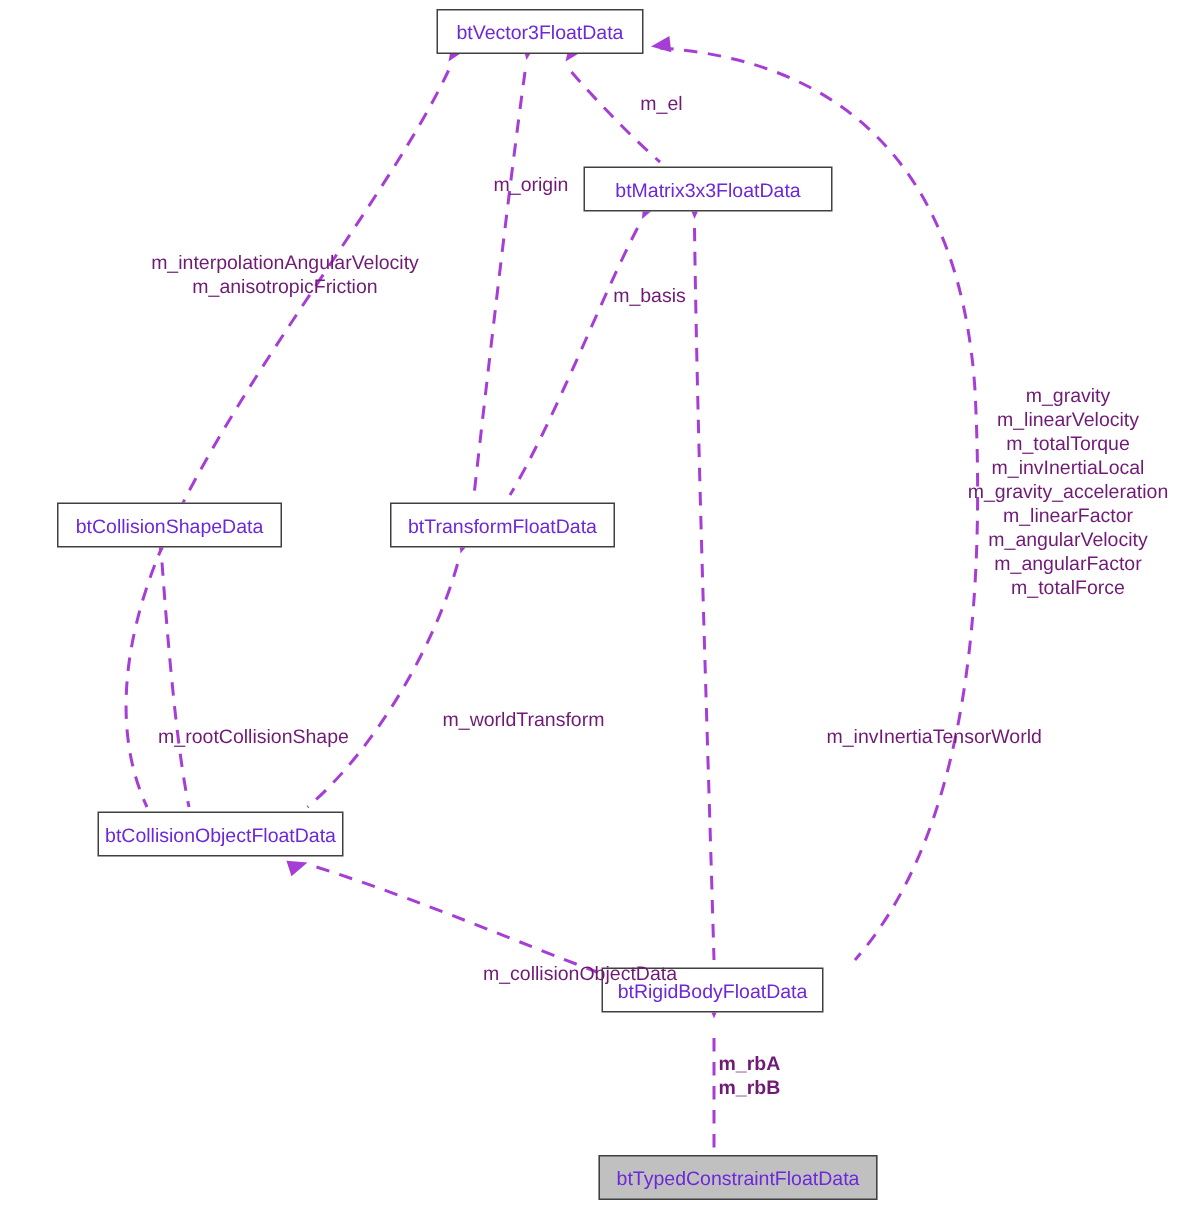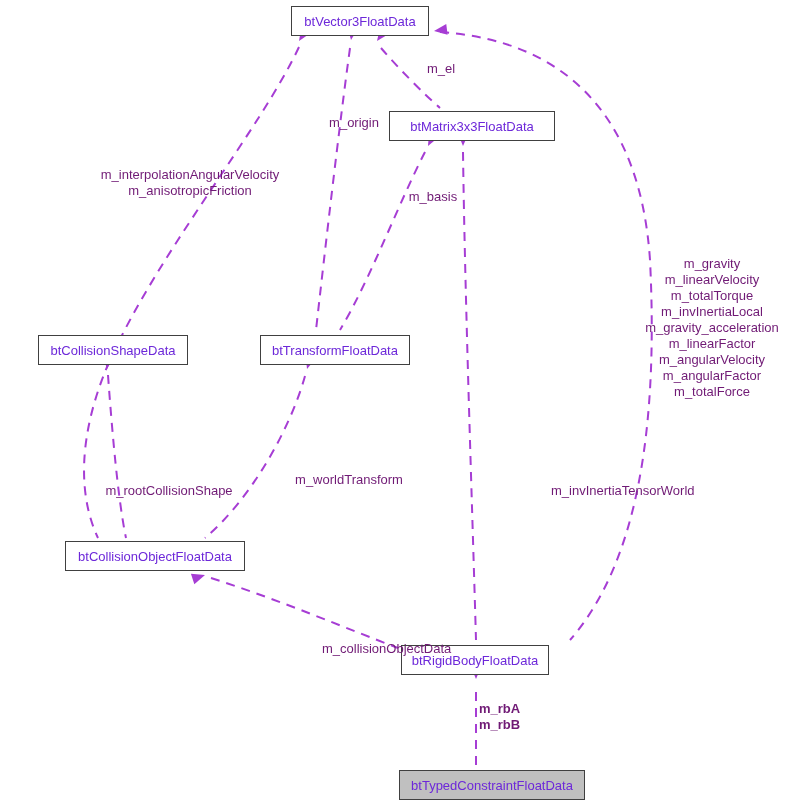--- a/index.html
+++ b/index.html
@@ -104,21 +104,21 @@
       </div>
       <div class="node" style="left: 389px; top: 111px; width: 166px; height: 30px;">
         <span class="node-label">btMatrix3x3FloatData</span>
       </div>
       <div class="node" style="left: 38px; top: 335px; width: 150px; height: 30px;">
         <span class="node-label">btCollisionShapeData</span>
       </div>
       <div class="node" style="left: 236px; top: 335px; width: 150px; height: 30px; margin-left: 24px;">
         <span class="node-label">btTransformFloatData</span>
       </div>
-      <div class="node" style="left: 65px; top: 541px; width: 180px; height: 30px;">
+      <div class="node" style="left: 65px; top: 541px; width: 164px; height: 30px;">
         <span class="node-label">btCollisionObjectFloatData</span>
       </div>
       <div class="node" style="left: 401px; top: 645px; width: 148px; height: 30px;">
         <span class="node-label">btRigidBodyFloatData</span>
       </div>
       <div class="node highlight" style="left: 383px; top: 770px; width: 186px; height: 30px;">
         <span class="node-label">btTypedConstraintFloatData</span>
       </div>
     </div>
   <div id="labels-layer">

